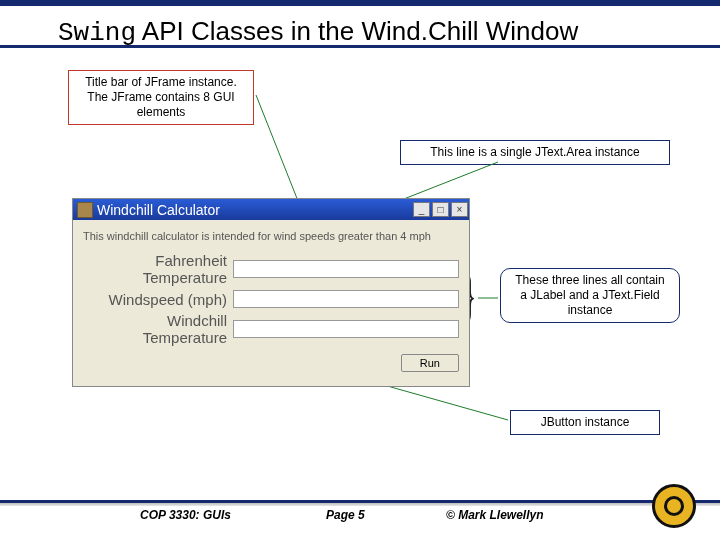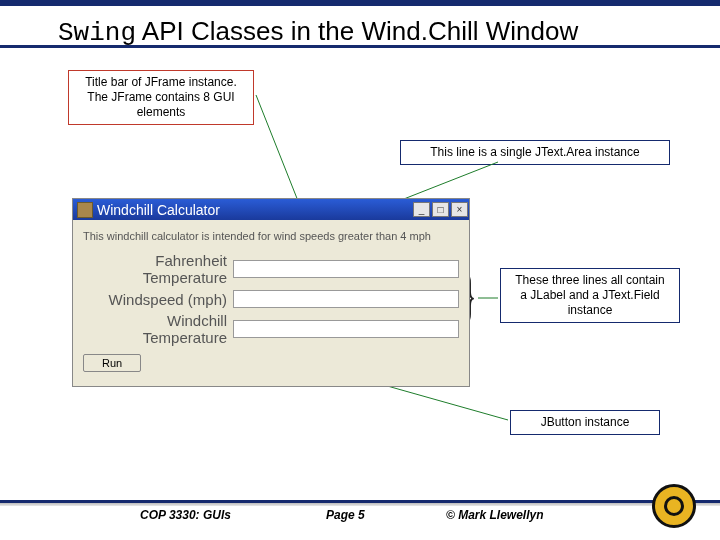--- a/index.html
+++ b/index.html
@@ -21,21 +21,21 @@
     margin: 4px; padding: 6px 0 0 54px; font-size: 26px; font-weight: 400; color: #000;
   }
   .title-band h1 .mono { font-family: "Courier New", monospace; }
   .callout {
     position: absolute; border: 1px solid #152a6e; background: #fff;
     padding: 4px 10px; font-size: 12px; line-height: 1.25; text-align: center;
   }
   .callout.red { border: 1px solid #c0392b; text-align: center; }
   .callout1 { left: 68px; top: 70px; width: 186px; }
   .callout2 { left: 400px; top: 140px; width: 270px; }
-  .callout3 { left: 500px; top: 268px; width: 180px; }
+  .callout3 { left: 500px; top: 268px; width: 180px; border-radius: 10px; }
   .callout4 { left: 510px; top: 410px; width: 150px; }
 
   
   svg.overlay { position: absolute; left: 0; top: 0; width: 720px; height: 540px; pointer-events: none; }
 
   
   .win {
     position: absolute; left: 72px; top: 198px; width: 398px;
     font-family: Tahoma, Arial, sans-serif; font-size: 11px;
   }
@@ -52,21 +52,21 @@
     width: 17px; height: 15px; margin: 0 1px; background: #e6e6e6; border: 1px solid #777;
     font-size: 10px; text-align: center; line-height: 13px; font-family: Arial; color: #333;
   }
   .win-body {
     background: #ece9d8; border: 1px solid #888; border-top: none; padding: 8px 10px 14px 10px;
   }
   .win-body .descr { margin: 2px 0 10px 0; color: #555; }
   .row { display: flex; align-items: center; margin: 4px 0; }
   .row .lbl { width: 150px; text-align: right; color: #555; padding-right: 6px; font-size: 15px; }
   .row .fld { flex: 1; height: 18px; background: #fff; border: 1px solid #999; }
-  .btn-row { text-align: left; margin-top: 8px; }
+  .btn-row { text-align: right; margin-top: 8px; }
   .run-btn {
     display: inline-block; padding: 2px 18px; background: #ece9d8;
     border: 1px solid #888; border-radius: 2px; font-size: 11px;
   }
 
   .brace {
     position: absolute; left: 458px; top: 268px; width: 20px; height: 62px;
     font-size: 56px; line-height: 56px; color: #222; font-family: 'Times New Roman', serif;
     transform: scaleX(0.5);
   }

